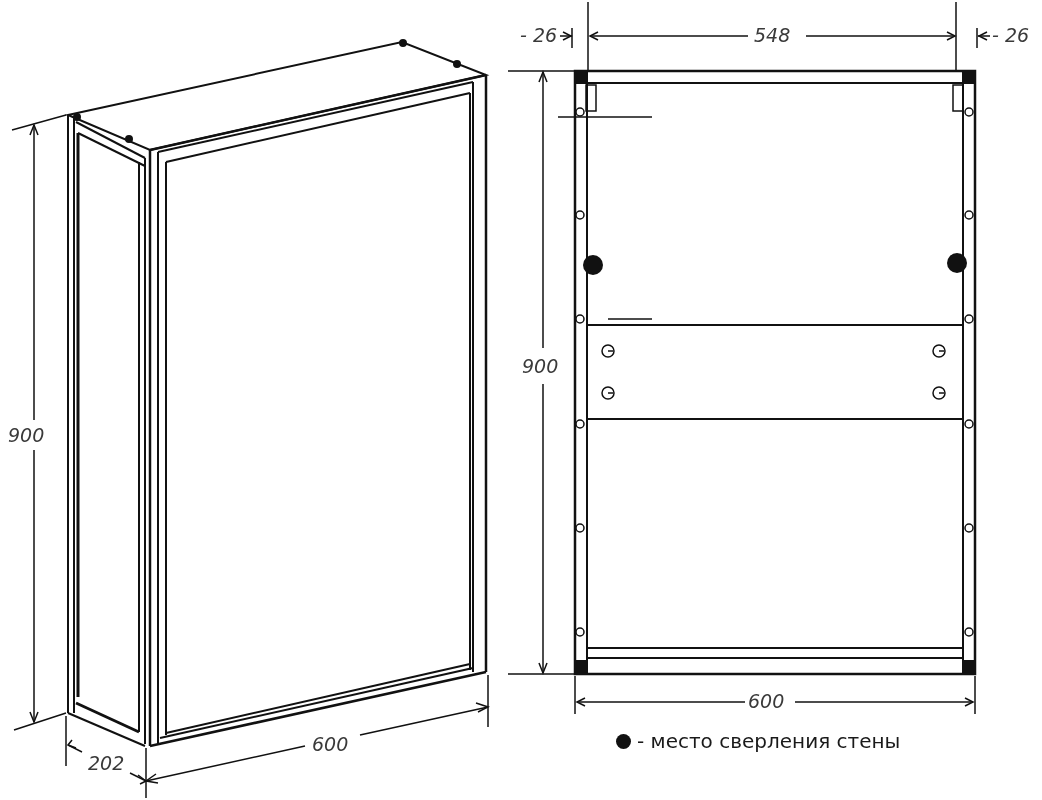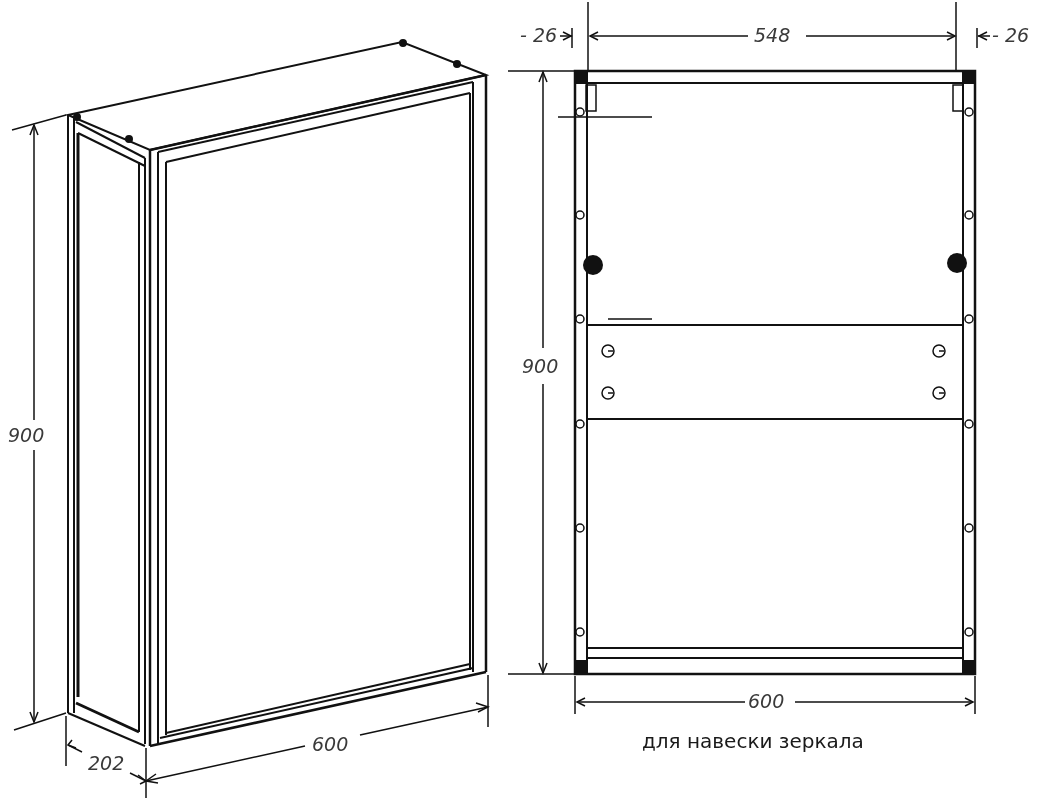--- a/index.html
+++ b/index.html
@@ -153,14 +153,14 @@
     <polyline points="965,698 973,702 965,706"></polyline>
   </g>
   <text class="dim" x="520" y="42">- 26</text>
   <text class="dim" x="754" y="42">548</text>
   <text class="dim" x="992" y="42">- 26</text>
   <text class="dim" x="522" y="373">900</text>
   <text class="dim" x="748" y="708">600</text>
 </svg>
 
 <div class="legend">
-  <div style="padding-left:26px">для навески зеркала</div>
+  <div><span class="dot"></span><span>- место сверления стены</span></div>
 </div>
 
 </body></html>

